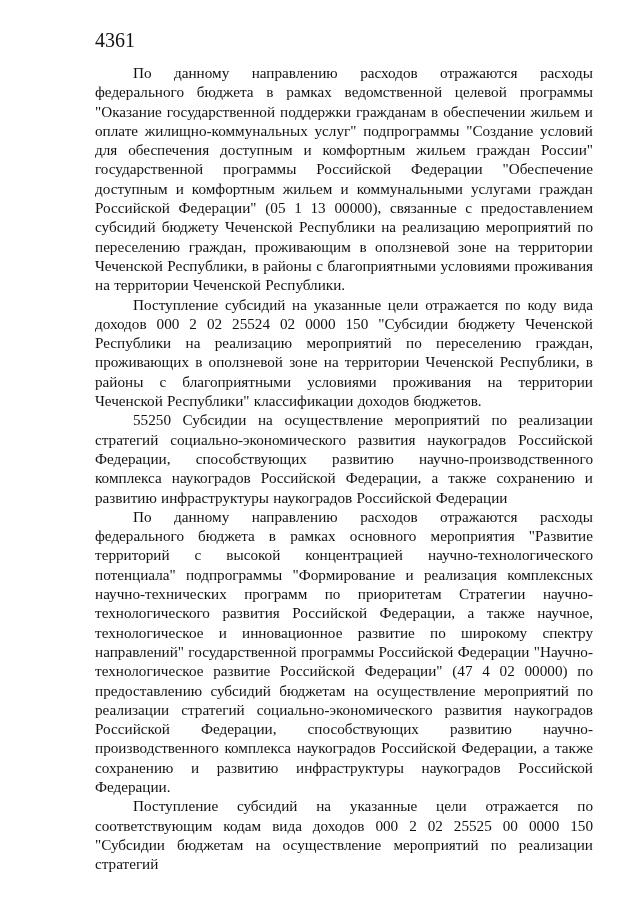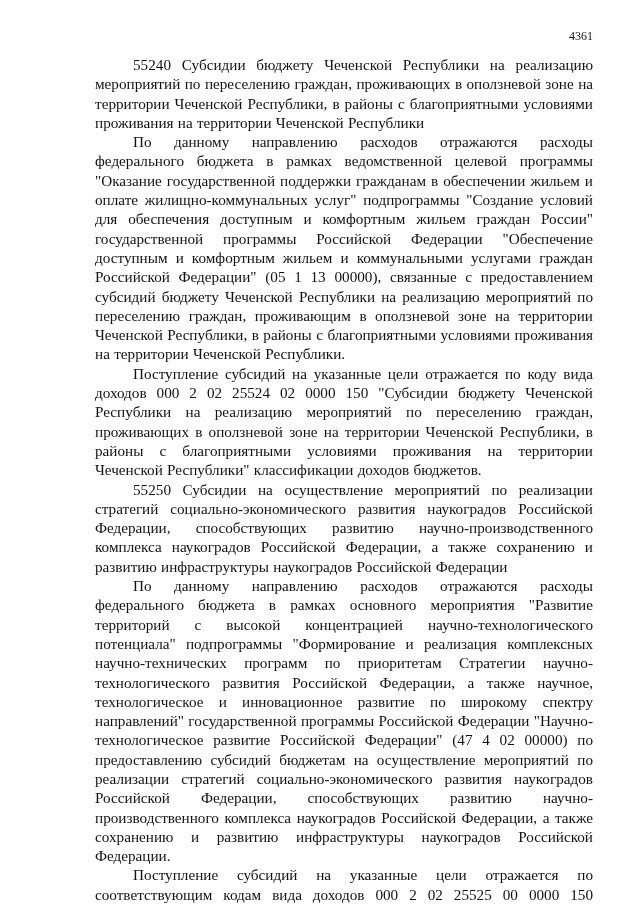--- a/index.html
+++ b/index.html
@@ -13,22 +13,22 @@
     height: 905px;
     background: #ffffff;
     overflow: hidden;
     font-family: "Liberation Serif", serif;
     color: #111111;
   }
   .page-number {
     width: 498px;
     margin-left: 95px;
     padding-top: 30px;
-    text-align: right;
-    font-size: 12px;
+    text-align: left;
+    font-size: 20px;
     line-height: 1;
     color: #111111;
   }
   .content {
     width: 498px;
     margin-left: 95px;
     margin-top: 13px;
     text-align: justify;
   }
   .content p {
@@ -39,20 +39,19 @@
     line-height: 19.3px;
     word-spacing: 0.5px;
   }
 </style>
 </head>
 <body>
 
 <div class="page">
   <div class="page-number">4361</div>
   <div class="content">
-    <p>55240 Субсидии бюджету Чеченской Республики на реализацию мероприятий по переселению граждан, проживающих в оползневой зоне на территории Чеченской Республики, в районы с благоприятными условиями проживания на территории Чеченской Республики</p>
     <p>По данному направлению расходов отражаются расходы федерального бюджета в рамках ведомственной целевой программы "Оказание государственной поддержки гражданам в обеспечении жильем и оплате жилищно-коммунальных услуг" подпрограммы "Создание условий для обеспечения доступным и комфортным жильем граждан России" государственной программы Российской Федерации "Обеспечение доступным и комфортным жильем и коммунальными услугами граждан Российской Федерации" (05 1 13 00000), связанные с предоставлением субсидий бюджету Чеченской Республики на реализацию мероприятий по переселению граждан, проживающим в оползневой зоне на территории Чеченской Республики, в районы с благоприятными условиями проживания на территории Чеченской Республики.</p>
     <p>Поступление субсидий на указанные цели отражается по коду вида доходов 000 2 02 25524 02 0000 150 "Субсидии бюджету Чеченской Республики на реализацию мероприятий по переселению граждан, проживающих в оползневой зоне на территории Чеченской Республики, в районы с благоприятными условиями проживания на территории Чеченской Республики" классификации доходов бюджетов.</p>
     <p>55250 Субсидии на осуществление мероприятий по реализации стратегий социально-экономического развития наукоградов Российской Федерации, способствующих развитию научно-производственного комплекса наукоградов Российской Федерации, а также сохранению и развитию инфраструктуры наукоградов Российской Федерации</p>
     <p>По данному направлению расходов отражаются расходы федерального бюджета в рамках основного мероприятия "Развитие территорий с высокой концентрацией научно-технологического потенциала" подпрограммы "Формирование и реализация комплексных научно-технических программ по приоритетам Стратегии научно-технологического развития Российской Федерации, а также научное, технологическое и инновационное развитие по широкому спектру направлений" государственной программы Российской Федерации "Научно-технологическое развитие Российской Федерации" (47 4 02 00000) по предоставлению субсидий бюджетам на осуществление мероприятий по реализации стратегий социально-экономического развития наукоградов Российской Федерации, способствующих развитию научно-производственного комплекса наукоградов Российской Федерации, а также сохранению и развитию инфраструктуры наукоградов Российской Федерации.</p>
     <p>Поступление субсидий на указанные цели отражается по соответствующим кодам вида доходов 000 2 02 25525 00 0000 150 "Субсидии бюджетам на осуществление мероприятий по реализации стратегий</p>
   </div>
 </div>
 
 </body></html>

